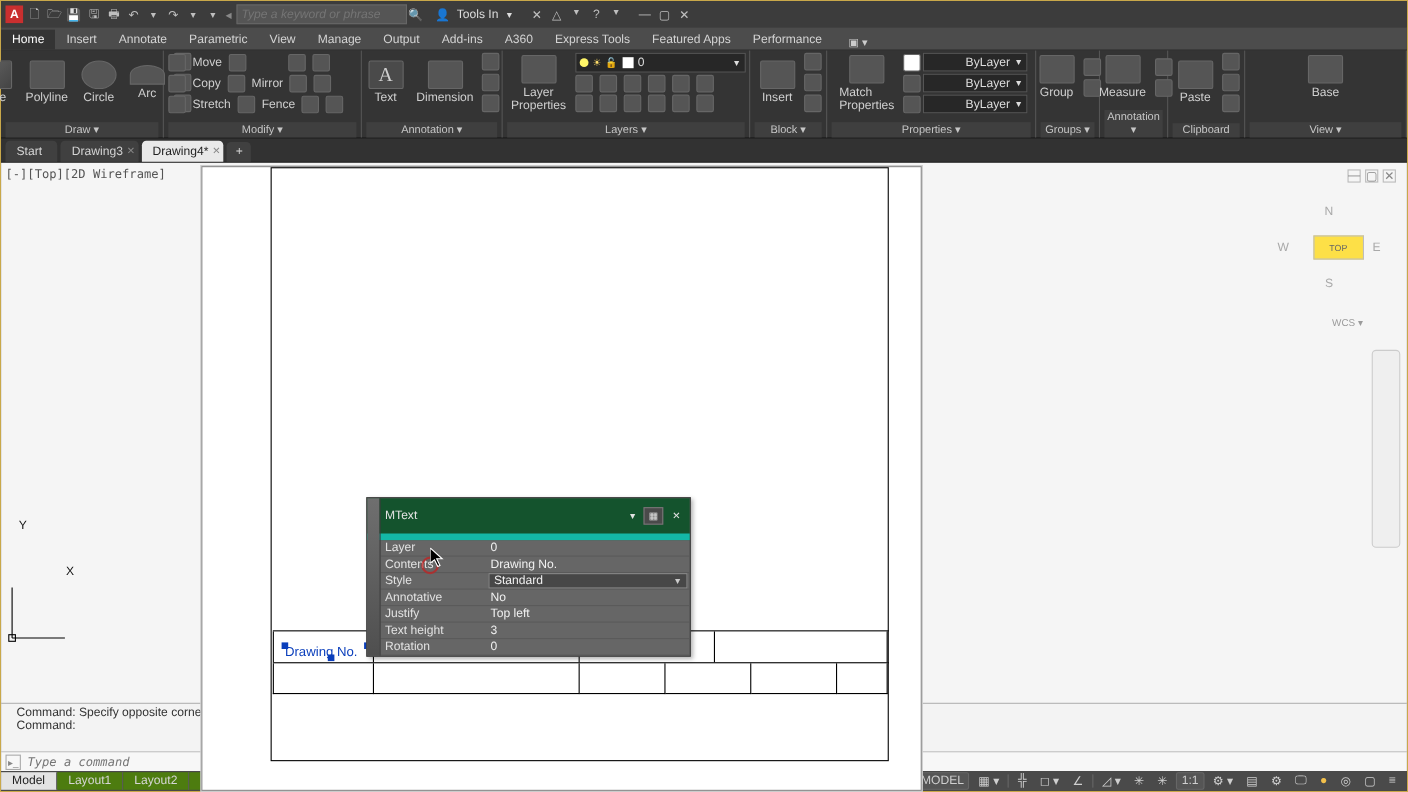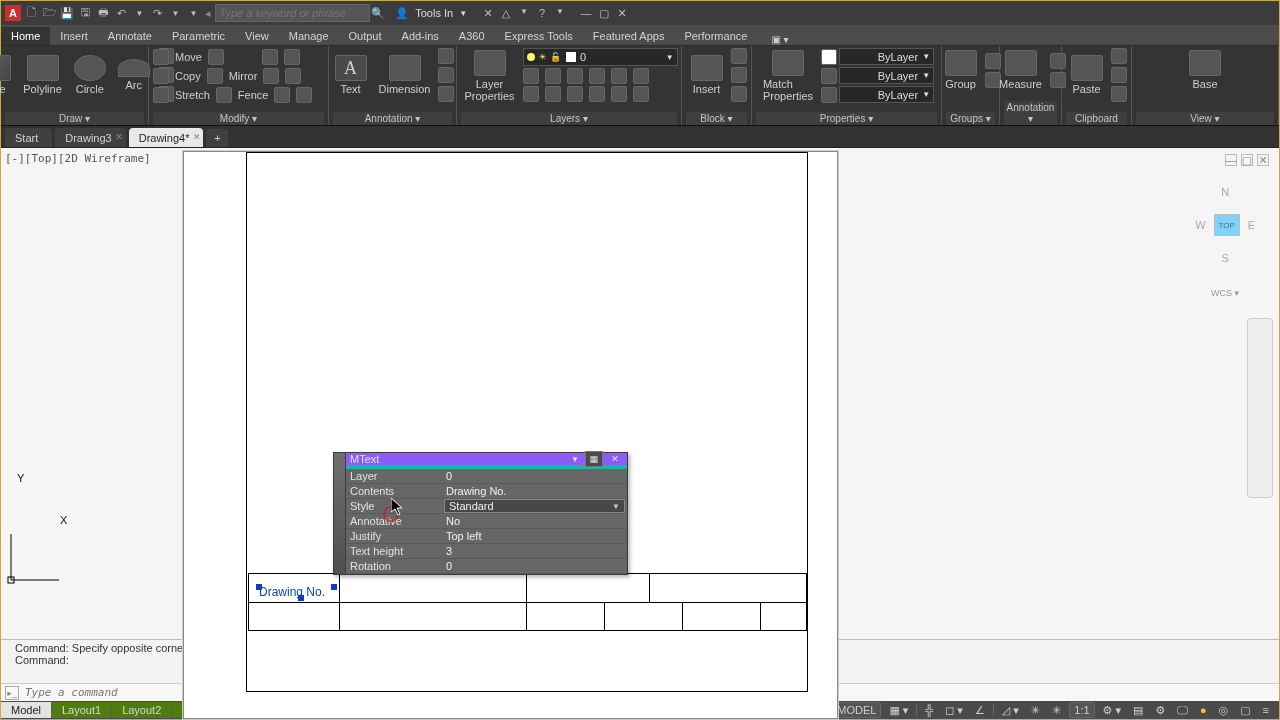--- a/index.html
+++ b/index.html
@@ -55,36 +55,36 @@
 .titleblock { position: absolute; left: 247px; top: 425px; width: 560px; }
 .tb-row { display: flex; border-top: 1px solid #000; }
 .tb-cell { border-right: 1px solid #000; height: 28px; }
 .tb-row:last-child .tb-cell { border-bottom: 1px solid #000; }
 .lab { position: absolute; left: 258px; top: 437px; color: #0b3fbc; cursor: default; font-size: 12px; white-space: nowrap; }
 .grip { position:absolute; width:6px; height:6px; background:#0b3fbc; }
 
 
 .palette { position: absolute; left: 332px; top: 304px; width: 295px; background: #666; border: 1px solid #3c3c3c; color: #e3e3e3; font-size: 11px; box-shadow: 2px 2px 4px rgba(0,0,0,.3); }
 .pal-handle { position: absolute; left: 0; top: 0; width: 12px; height: 100%; background: linear-gradient(#6f6f6f,#4f4f4f); border-right: 1px solid #3d3d3d; }
-.pal-title { display: flex; align-items: center; height: 16px; background: #8b5cf6; padding-left: 16px; border-bottom: 4px solid #14b8a6; }
+.pal-title { display: flex; align-items: center; height: 38px; background: #14532d; padding-left: 16px; border-bottom: 6px solid #14b8a6; }
 .pal-title .sp { flex: 1; }
 .pal-title .btn { width: 18px; height: 16px; border: 1px solid #777; background: #4a4a4a; margin-right: 3px; display: inline-flex; align-items: center; justify-content: center; font-size: 9px; }
 .pal-grid { margin-left: 12px; }
 .pal-row { display: flex; height: 15px; align-items: center; border-bottom: 1px solid #5a5a5a; }
 .pal-row .k { width: 96px; padding: 0 4px; color: #e2e2e2; }
 .pal-row .v { flex: 1; padding: 0 4px; color: #f0f0f0; }
 .pal-row.sel .v { background: #474747; border: 1px solid #888; margin: 0 2px; height: 14px; display: flex; align-items: center; justify-content: space-between; }
 .pal-row.sel .v .dd { font-size: 8px; color: #ccc; }
 .cursor { position: absolute; left: 390px; top: 350px; pointer-events: none; }
 .redring { position:absolute; left: 382px; top: 358px; width: 16px; height: 16px; border: 2px solid rgba(200,30,30,.7); border-radius: 50%; }
 
 
 .vc { position: absolute; right: 24px; top: 30px; color: #a9a9a9; font-size: 9px; }
 .vc div { margin: 8px 0; text-align: center; }
-.vc .top { width: 26px; height: 22px; border: 1px solid #bdbdbd; background: #7dd3fc; color: #666; display:flex;align-items:center;justify-content:center; font-size:8px;}
+.vc .top { width: 46px; height: 22px; border: 1px solid #bdbdbd; background: #fde047; color: #666; display:flex;align-items:center;justify-content:center; font-size:8px;margin-left:14px;}
 .navbar { position:absolute; right:6px; top:170px; width:26px; height:180px; background:#efefef; border:1px solid #ccc; border-radius:4px;}
 .wcs { position:absolute; right:40px; top:140px; color:#9b9b9b; font-size:9px;}
 
 .window-ctrl-canvas { position:absolute; right:10px; top:6px; display:flex; gap:4px; color:#888; font-size:10px;}
 .window-ctrl-canvas span{width:12px;height:12px;border:1px solid #bbb;display:inline-flex;align-items:center;justify-content:center;}
 
 
 .ucs { position:absolute; left:4px; bottom:45px; font-family:serif; color:#111; font-size:12px;}
 .ucs .y { position:absolute; left:12px; top:-48px;}
 .ucs .x { position:absolute; left:55px; top:-6px;}

